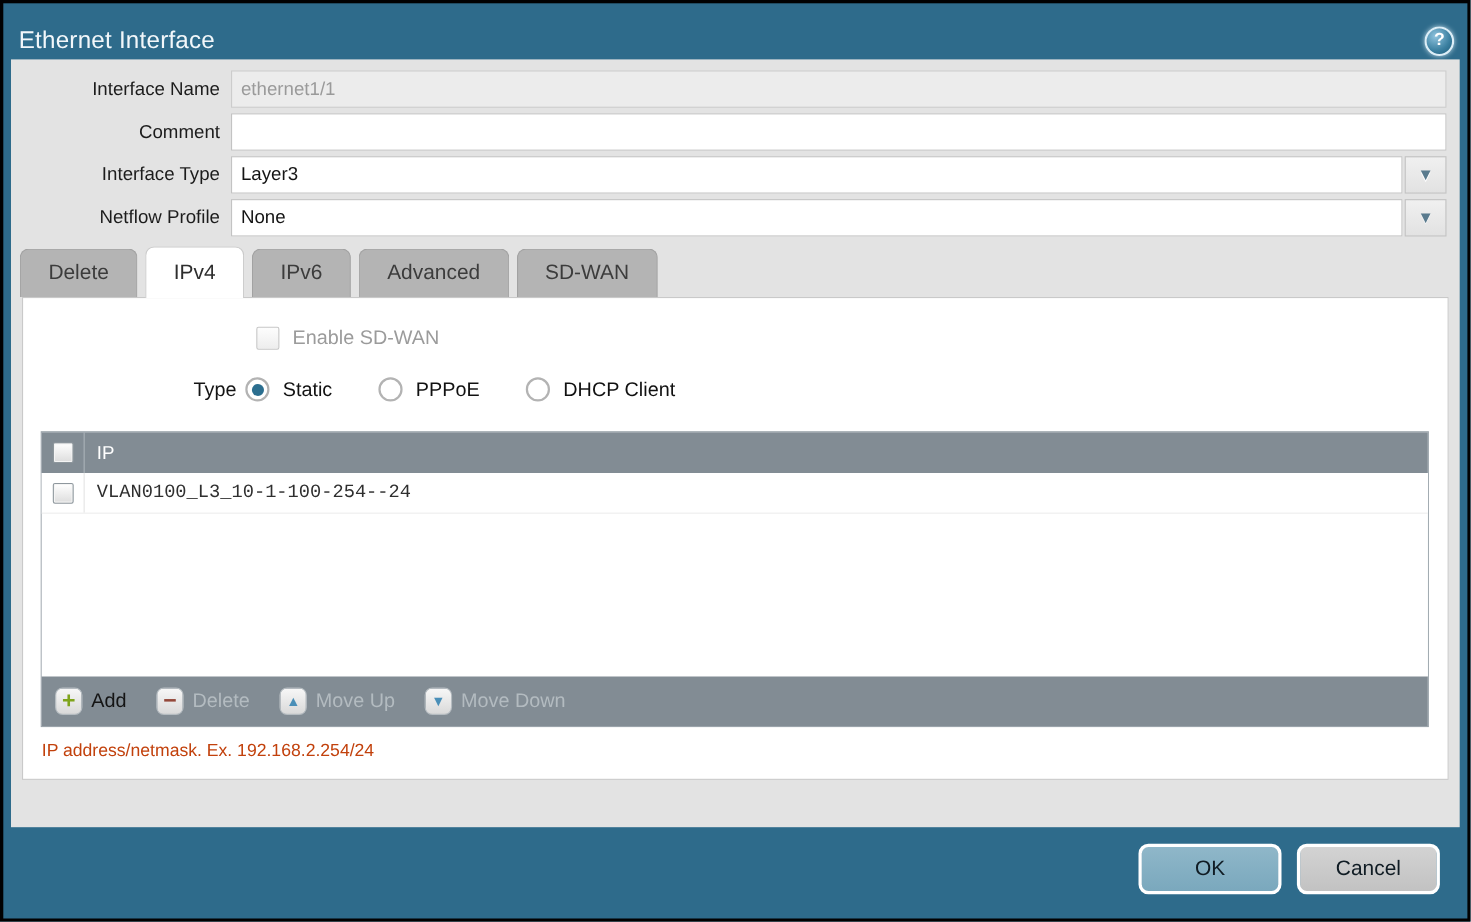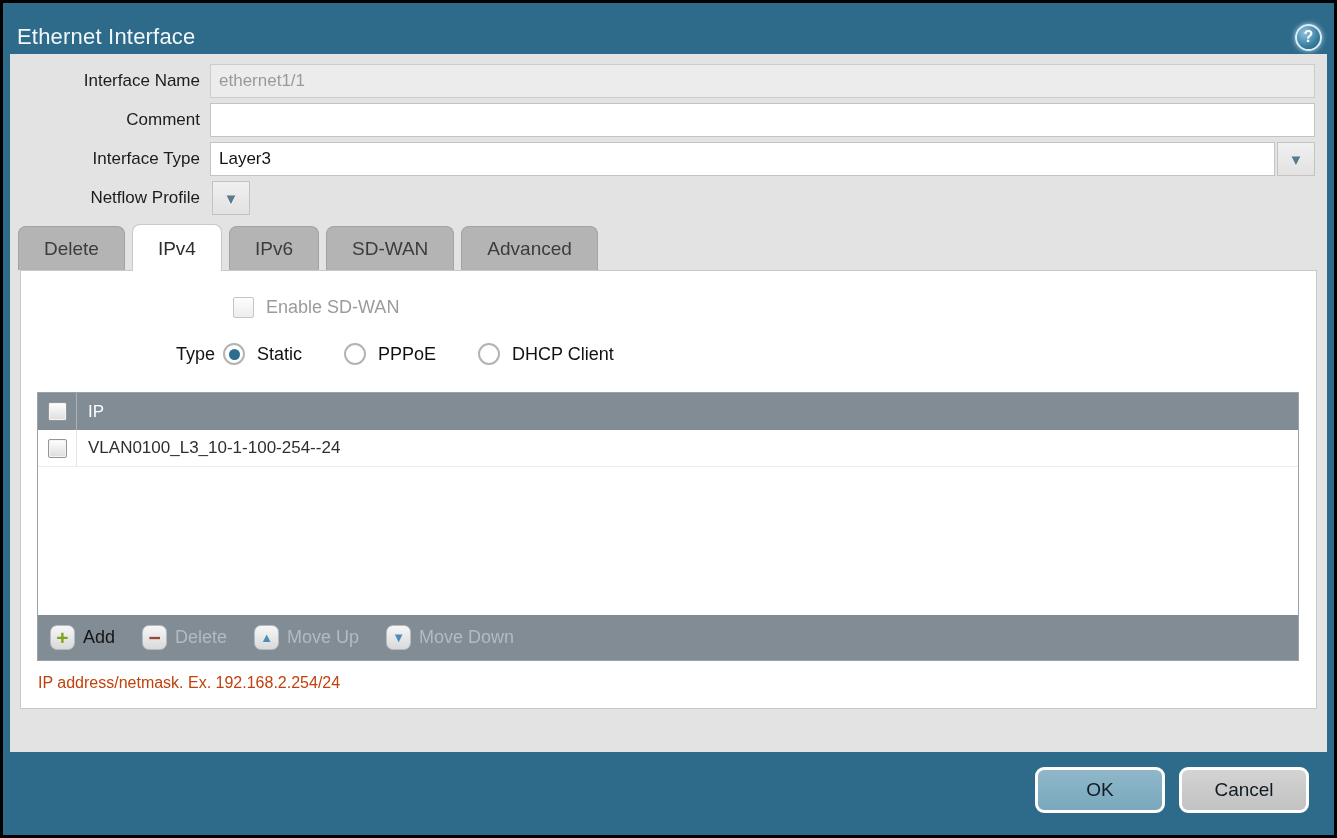--- a/index.html
+++ b/index.html
@@ -139,20 +139,21 @@
     border: 1px solid #8e979d;
     background: linear-gradient(#ffffff, #dddddd);
     box-shadow: inset 0 0 0 1px #f4f4f4;
   }
   .ip-header .col-label { color: #ffffff; font-size: 17px; padding-left: 11px; }
   .table-body { height: 185px; background: #ffffff; }
   .ip-row {
     height: 37px; display: flex; align-items: center;
     border-bottom: 1px solid #ededed;
     background: #ffffff;
+    font-family: Liberation Mono, monospace;
   }
   .ip-row .cb-cell { border-right: 1px solid #e4e4e4; }
   .ip-row .row-value { font-size: 17px; color: #2f2f2f; padding-left: 11px; }
 
   
   .table-toolbar {
     height: 45px; background: #828c94;
     display: flex; align-items: center;
     padding-left: 12px;
   }
@@ -212,32 +213,33 @@
       </div>
       <div class="form-row">
         <label>Interface Type</label>
         <input class="input" type="text" value="Layer3" style="">
         <span class="dropdown-btn">
           <span>▼</span>
         </span>
       </div>
       <div class="form-row">
         <label>Netflow Profile</label>
+        <input class="input" type="text" value="None" style="">
         <span class="dropdown-btn">
           <span>▼</span>
         </span>
       </div>
     </div>
 
     <div class="tabs">
       <div class="tab">Delete</div>
       <div class="tab active">IPv4</div>
       <div class="tab">IPv6</div>
+      <div class="tab">Advanced</div>
       <div class="tab">SD-WAN</div>
-      <div class="tab">Advanced</div>
     </div>
 
     <div class="panel">
 
       <div class="sdwan-row">
         <span class="checkbox"></span>
         <span class="cb-label">Enable SD-WAN</span>
       </div>
 
       <div class="type-row">

